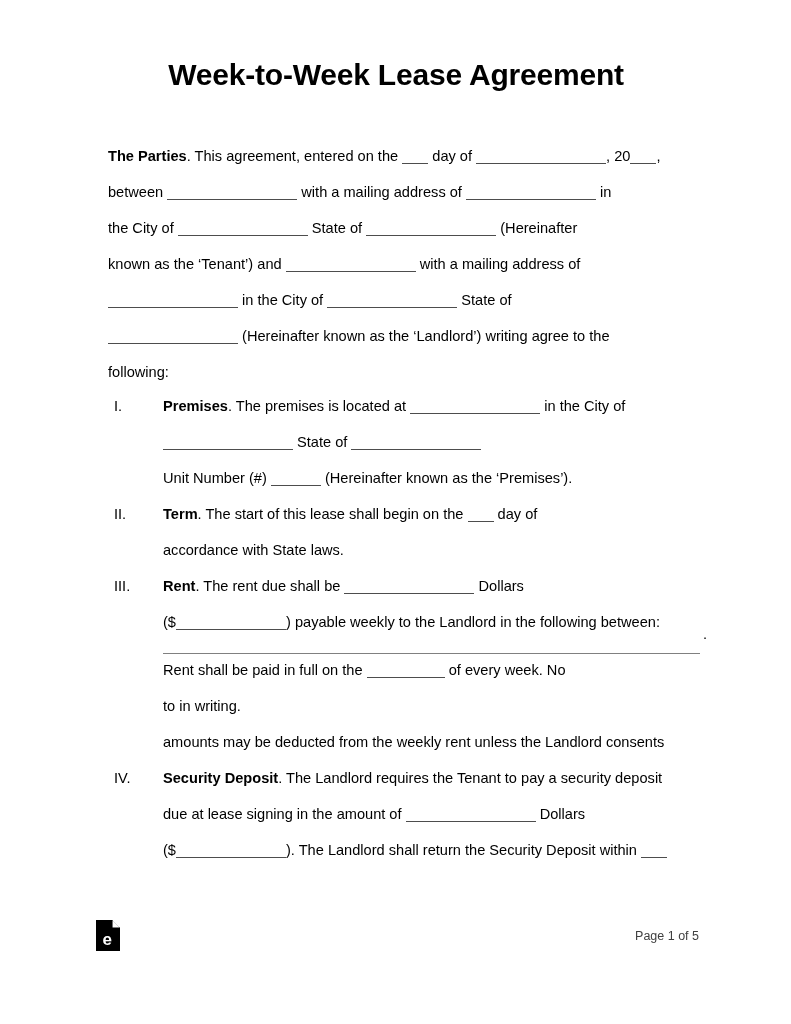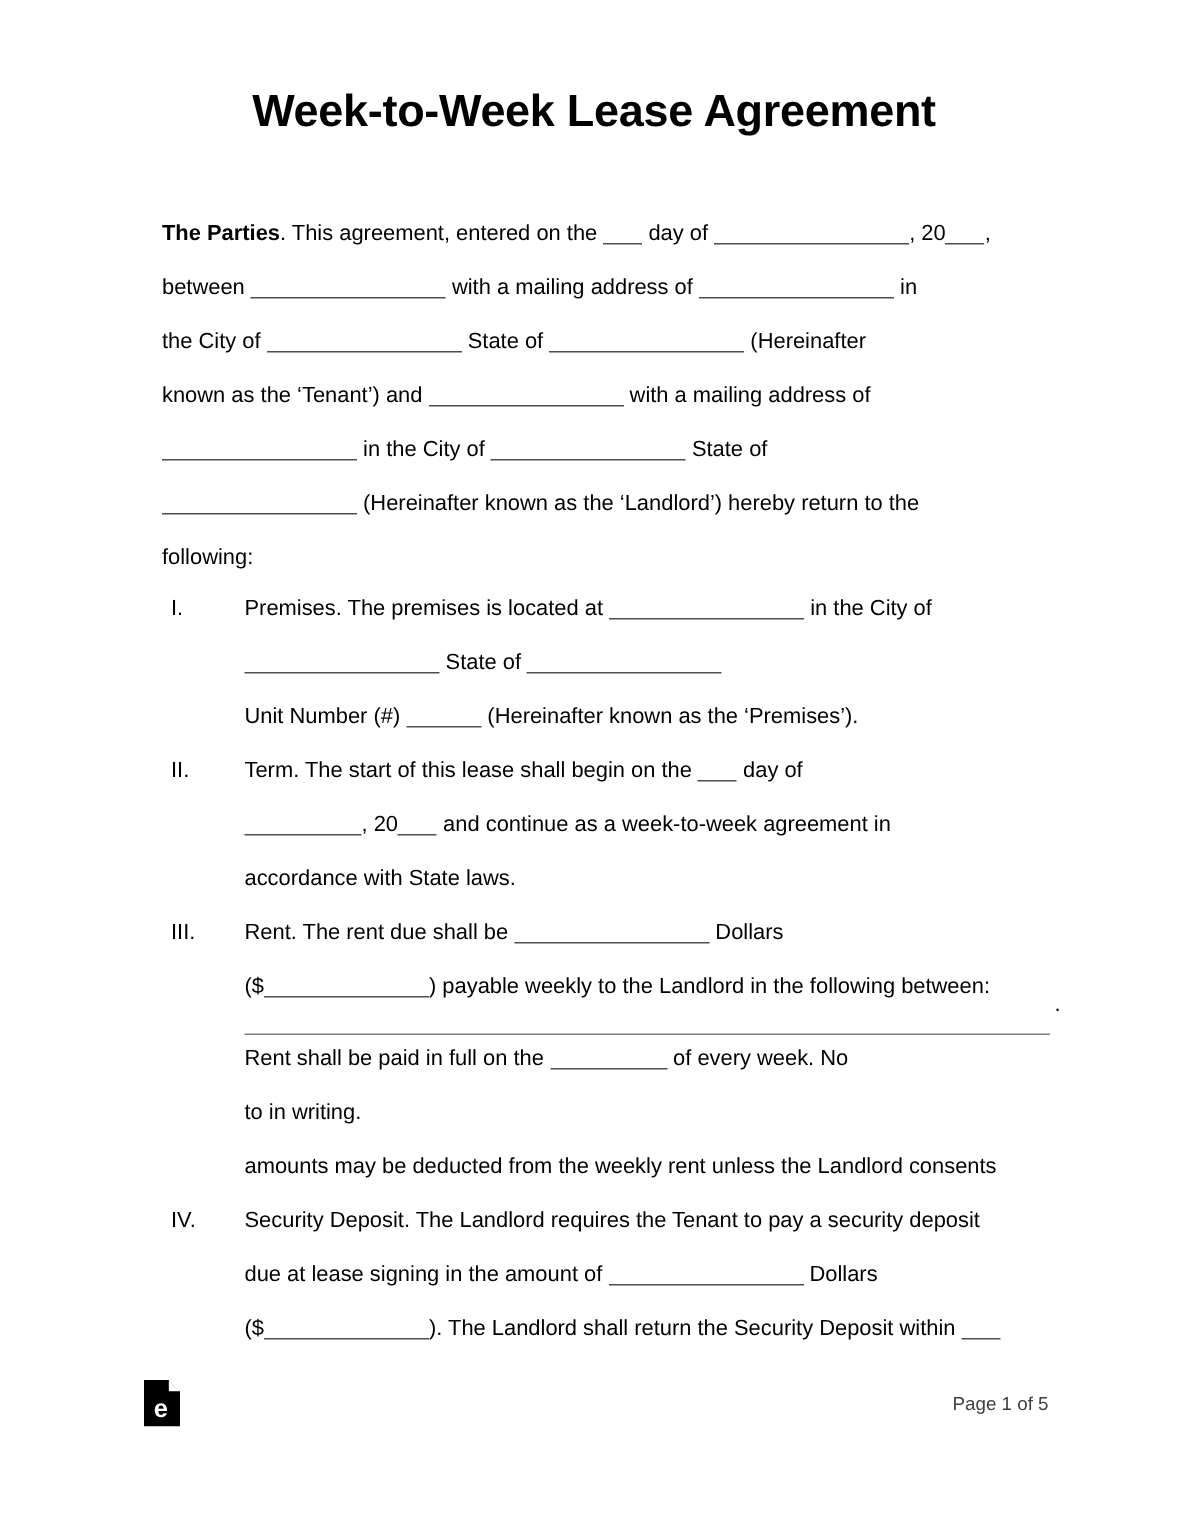--- a/index.html
+++ b/index.html
@@ -68,21 +68,21 @@
     width: 40px;
     font-size: 14.6px;
     line-height: 36px;
     text-align: left;
   }
   .section .stext {
     font-size: 14.6px;
     line-height: 36px;
     text-align: left;
   }
-  .section .stext b { font-weight: normal; }
+  .section .stext b { font-weight: bold; }
 
   
   .blank {
     display: inline-block;
     border-bottom: 1.4px solid #4d4d4d;
     vertical-align: -3px;
     height: 13px;
   }
   .b-xs  { width: 26px; }
   .b-sm  { width: 50px; }
@@ -155,21 +155,21 @@
 
     <div class="para">
       <span>known as the ‘Tenant’) and </span><span class="blank b-xl"></span><span> with a mailing address of</span>
     </div>
 
     <div class="para">
       <span class="blank b-xl"></span><span> in the City of </span><span class="blank b-xl"></span><span> State of</span>
     </div>
 
     <div class="para">
-      <span class="blank b-xl"></span><span> (Hereinafter known as the ‘Landlord’) hereby return to the</span>
+      <span class="blank b-xl"></span><span> (Hereinafter known as the ‘Landlord’) writing agree to the</span>
     </div>
 
     <div class="para">
       <span>following:</span>
     </div>
   </div>
 
   <div class="sections">
 
     <div class="section">
@@ -182,23 +182,20 @@
       </div>
       <div class="stext">
         <span>Unit Number (#) </span><span class="blank b-sm"></span><span> (Hereinafter known as the ‘Premises’).</span>
       </div>
     </div>
 
     <div class="section">
       <div class="numeral">II.</div>
       <div class="stext">
         <b>Term</b><span>. The start of this lease shall begin on the </span><span class="blank b-xs"></span><span> day of</span>
-      </div>
-      <div class="stext">
-        <span class="blank b-md"></span><span>, 20</span><span class="blank b-xs"></span><span> and continue as a week-to-week agreement in</span>
       </div>
       <div class="stext">
         <span>accordance with State laws.</span>
       </div>
     </div>
 
     <div class="section">
       <div class="numeral">III.</div>
       <div class="stext">
         <b>Rent</b><span>. The rent due shall be </span><span class="blank b-xl"></span><span> Dollars</span>

